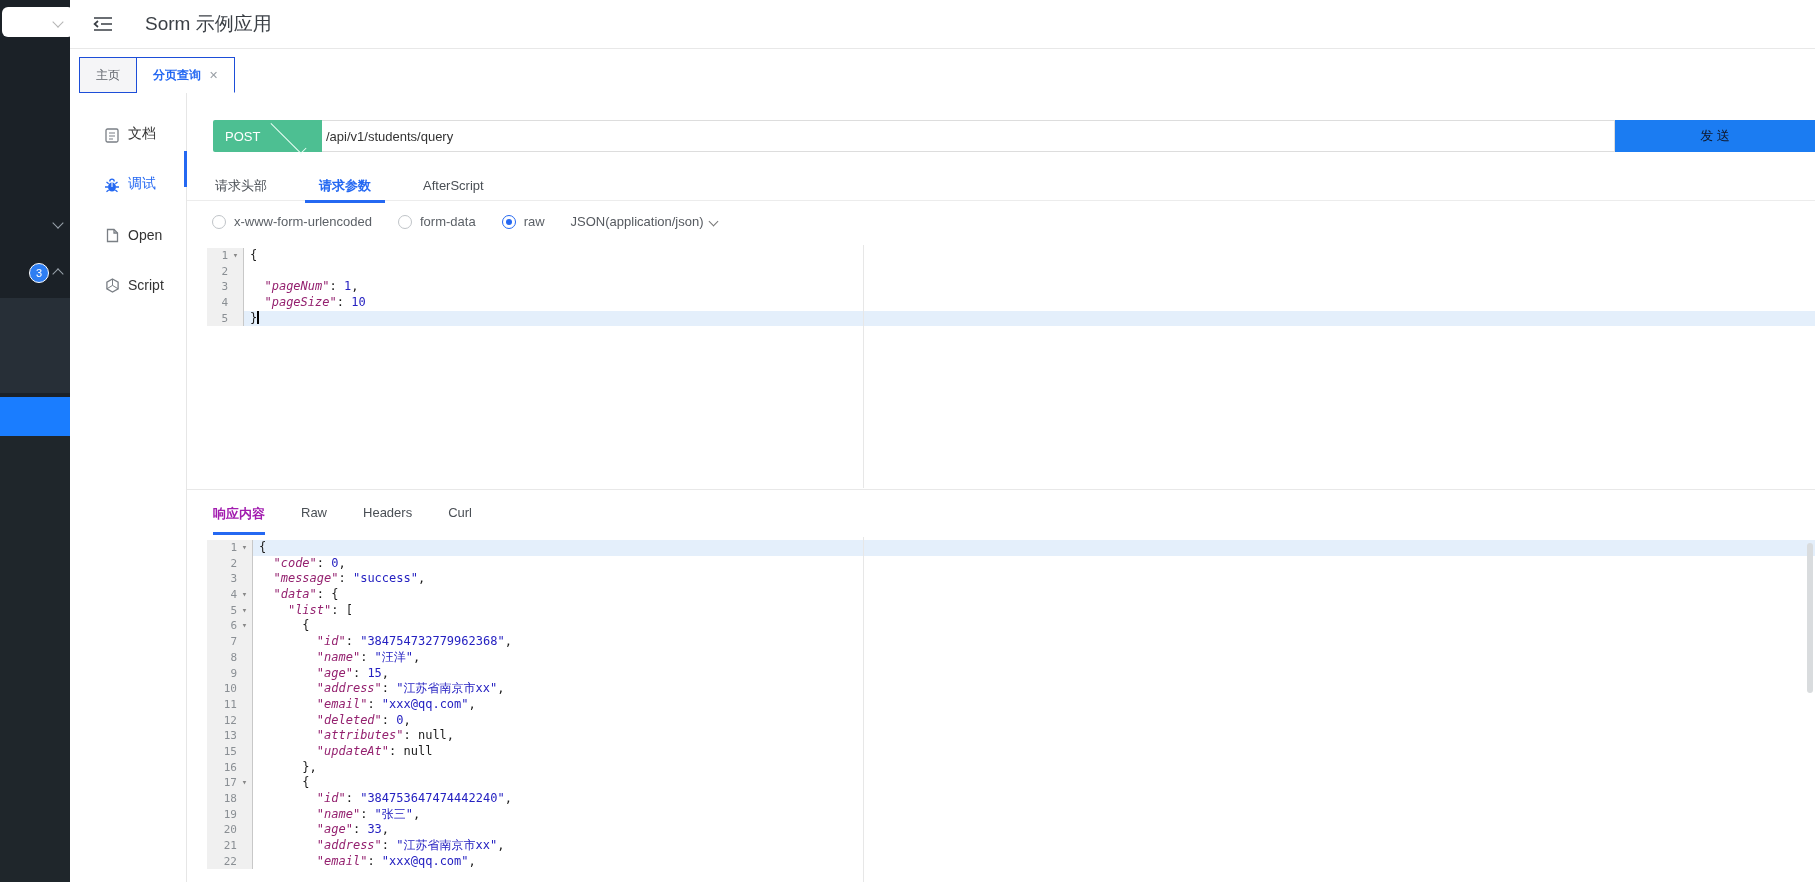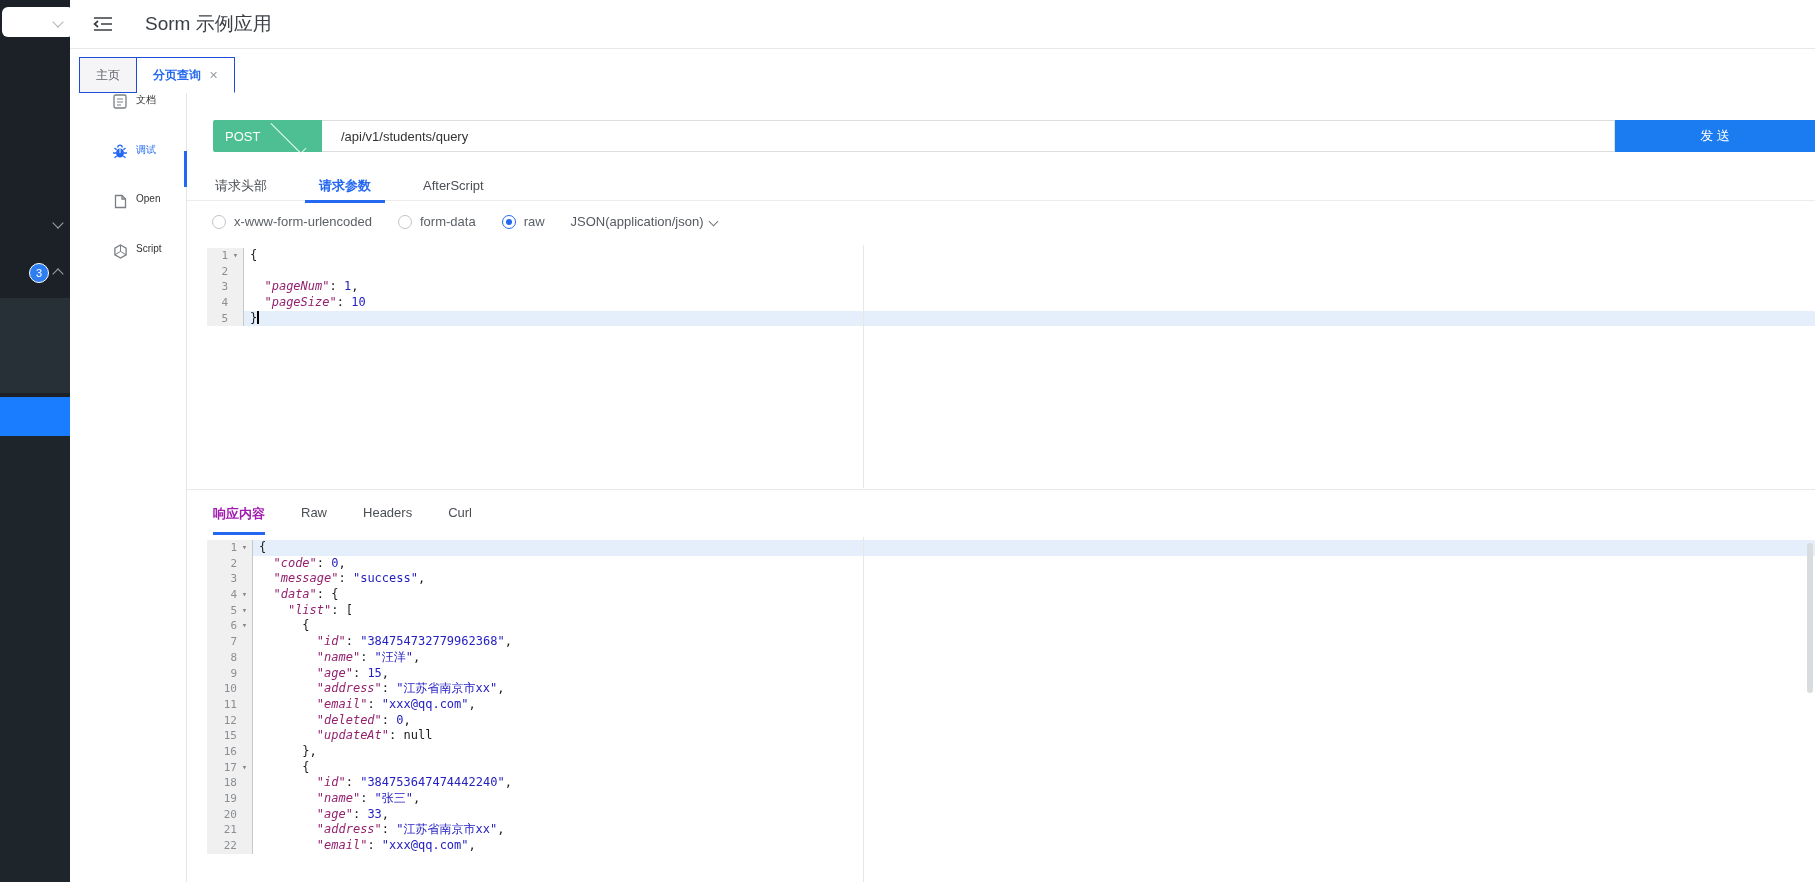--- a/index.html
+++ b/index.html
@@ -29,32 +29,32 @@
 
   
   .tabstrip{position:absolute;left:70px;top:57px;height:36px;display:flex;padding-left:9px;}
   .ptab{height:36px;box-sizing:border-box;display:flex;align-items:center;padding:0 16px;font-size:12px;border:1px solid #1d4ed8;}
   .ptab.inactive{background:#f5f5f7;color:#5e626a;}
   .ptab.active{background:#fff;border-left:none;color:#2468f2;font-weight:bold;border-bottom:1px solid #fff;}
   .ptab .close{margin-left:8px;color:#9aa0a6;font-weight:normal;font-size:11px;}
 
   
   .sidemenu{position:absolute;left:70px;top:93px;width:117px;height:789px;background:#fff;border-right:1px solid #e6e6e6;box-sizing:border-box;}
-  .mitem{position:relative;height:50px;display:flex;align-items:flex-start;padding-left:34px;font-size:10px;color:#333;cursor:pointer;margin-left:8px;}
+  .mitem{position:relative;height:50px;display:flex;align-items:flex-end;padding-left:34px;font-size:14px;color:#333;cursor:pointer;}
   .mitem .mic{width:16px;height:16px;margin-right:8px;display:flex;align-items:center;justify-content:center;}
   .mitem.active{color:#2468f2;}
   .mitem.active .bar{position:absolute;right:-1px;top:8px;width:3px;height:36px;background:#2468f2;}
 
   
   .content{position:absolute;left:187px;top:93px;width:1628px;height:789px;background:#fff;}
   .req-row{position:absolute;left:26px;top:27px;height:32px;width:1602px;display:flex;}
   .method{width:109px;height:32px;background:#4dbf92;border-radius:2px 0 0 2px;color:#fff;font-size:13px;display:flex;align-items:center;padding:0 12px;box-sizing:border-box;cursor:pointer;}
   .method span{flex:1;}
-  .url{width:1293px;height:32px;border:1px solid #ddd;border-left:none;box-sizing:border-box;font-size:13px;color:#333;padding:0 19px;outline:none;font-family:"Liberation Sans",sans-serif;}
-  .send{width:200px;height:32px;background:#1b7cf2;border:none;color:#ffffff;font-size:13px;cursor:pointer;}
+  .url{width:1293px;height:32px;border:1px solid #ddd;border-left:none;box-sizing:border-box;font-size:13px;color:#333;padding:0 4px;outline:none;font-family:"Liberation Sans",sans-serif;}
+  .send{width:200px;height:32px;background:#1b7cf2;border:none;color:#0f172a;font-size:13px;cursor:pointer;}
 
   .req-tabs{position:absolute;left:0;top:84px;width:1628px;height:24px;border-bottom:1px solid #ececec;display:flex;align-items:center;padding-left:14px;box-sizing:border-box;}
   .rtab{padding:0 14px 6px 14px;font-size:13px;color:#4a4f55;margin-right:24px;cursor:pointer;}
   .rtab.active{color:#2468f2;font-weight:bold;border-bottom:3px solid #2468f2;margin-bottom:-2px;padding-bottom:5px;}
 
   .radio-row{position:absolute;left:25px;top:115px;height:26px;display:flex;align-items:center;font-size:13px;color:#5c6167;}
   .ritem{display:flex;align-items:flex-end;margin-right:26px;cursor:pointer;}
   .rdot{width:14px;height:14px;border:1px solid #c0c4c8;border-radius:50%;margin-right:8px;box-sizing:border-box;position:relative;background:#fff;}
   .ritem.sel .rdot{border-color:#2468f2;}
   .ritem.sel .rdot i{position:absolute;left:3px;top:3px;width:6px;height:6px;border-radius:50%;background:#2468f2;}
@@ -240,20 +240,21 @@
         <div class="cl"><span class="gut">3</span><span class="code"><span class="tk-p">  </span><span class="tk-k">"message"</span><span class="tk-p">: </span><span class="tk-v">"success"</span><span class="tk-p">,</span></span></div>
         <div class="cl"><span class="gut">4<span class="fold">▾</span></span><span class="code"><span class="tk-p">  </span><span class="tk-k">"data"</span><span class="tk-p">: {</span></span></div>
         <div class="cl"><span class="gut">5<span class="fold">▾</span></span><span class="code"><span class="tk-p">    </span><span class="tk-k">"list"</span><span class="tk-p">: [</span></span></div>
         <div class="cl"><span class="gut">6<span class="fold">▾</span></span><span class="code"><span class="tk-p">      {</span></span></div>
         <div class="cl"><span class="gut">7</span><span class="code"><span class="tk-p">        </span><span class="tk-k">"id"</span><span class="tk-p">: </span><span class="tk-v">"384754732779962368"</span><span class="tk-p">,</span></span></div>
         <div class="cl"><span class="gut">8</span><span class="code"><span class="tk-p">        </span><span class="tk-k">"name"</span><span class="tk-p">: </span><span class="tk-v">"汪洋"</span><span class="tk-p">,</span></span></div>
         <div class="cl"><span class="gut">9</span><span class="code"><span class="tk-p">        </span><span class="tk-k">"age"</span><span class="tk-p">: </span><span class="tk-v">15</span><span class="tk-p">,</span></span></div>
         <div class="cl"><span class="gut">10</span><span class="code"><span class="tk-p">        </span><span class="tk-k">"address"</span><span class="tk-p">: </span><span class="tk-v">"江苏省南京市xx"</span><span class="tk-p">,</span></span></div>
         <div class="cl"><span class="gut">11</span><span class="code"><span class="tk-p">        </span><span class="tk-k">"email"</span><span class="tk-p">: </span><span class="tk-v">"xxx@qq.com"</span><span class="tk-p">,</span></span></div>
         <div class="cl"><span class="gut">12</span><span class="code"><span class="tk-p">        </span><span class="tk-k">"deleted"</span><span class="tk-p">: </span><span class="tk-v">0</span><span class="tk-p">,</span></span></div>
+        <div class="cl"><span class="gut">13</span><span class="code"><span class="tk-p">        </span><span class="tk-k">"attributes"</span><span class="tk-p">: null,</span></span></div>
         <div class="cl"><span class="gut">15</span><span class="code"><span class="tk-p">        </span><span class="tk-k">"updateAt"</span><span class="tk-p">: null</span></span></div>
         <div class="cl"><span class="gut">16</span><span class="code"><span class="tk-p">      },</span></span></div>
         <div class="cl"><span class="gut">17<span class="fold">▾</span></span><span class="code"><span class="tk-p">      {</span></span></div>
         <div class="cl"><span class="gut">18</span><span class="code"><span class="tk-p">        </span><span class="tk-k">"id"</span><span class="tk-p">: </span><span class="tk-v">"384753647474442240"</span><span class="tk-p">,</span></span></div>
         <div class="cl"><span class="gut">19</span><span class="code"><span class="tk-p">        </span><span class="tk-k">"name"</span><span class="tk-p">: </span><span class="tk-v">"张三"</span><span class="tk-p">,</span></span></div>
         <div class="cl"><span class="gut">20</span><span class="code"><span class="tk-p">        </span><span class="tk-k">"age"</span><span class="tk-p">: </span><span class="tk-v">33</span><span class="tk-p">,</span></span></div>
         <div class="cl"><span class="gut">21</span><span class="code"><span class="tk-p">        </span><span class="tk-k">"address"</span><span class="tk-p">: </span><span class="tk-v">"江苏省南京市xx"</span><span class="tk-p">,</span></span></div>
         <div class="cl"><span class="gut">22</span><span class="code"><span class="tk-p">        </span><span class="tk-k">"email"</span><span class="tk-p">: </span><span class="tk-v">"xxx@qq.com"</span><span class="tk-p">,</span></span></div>
       </div>
 

